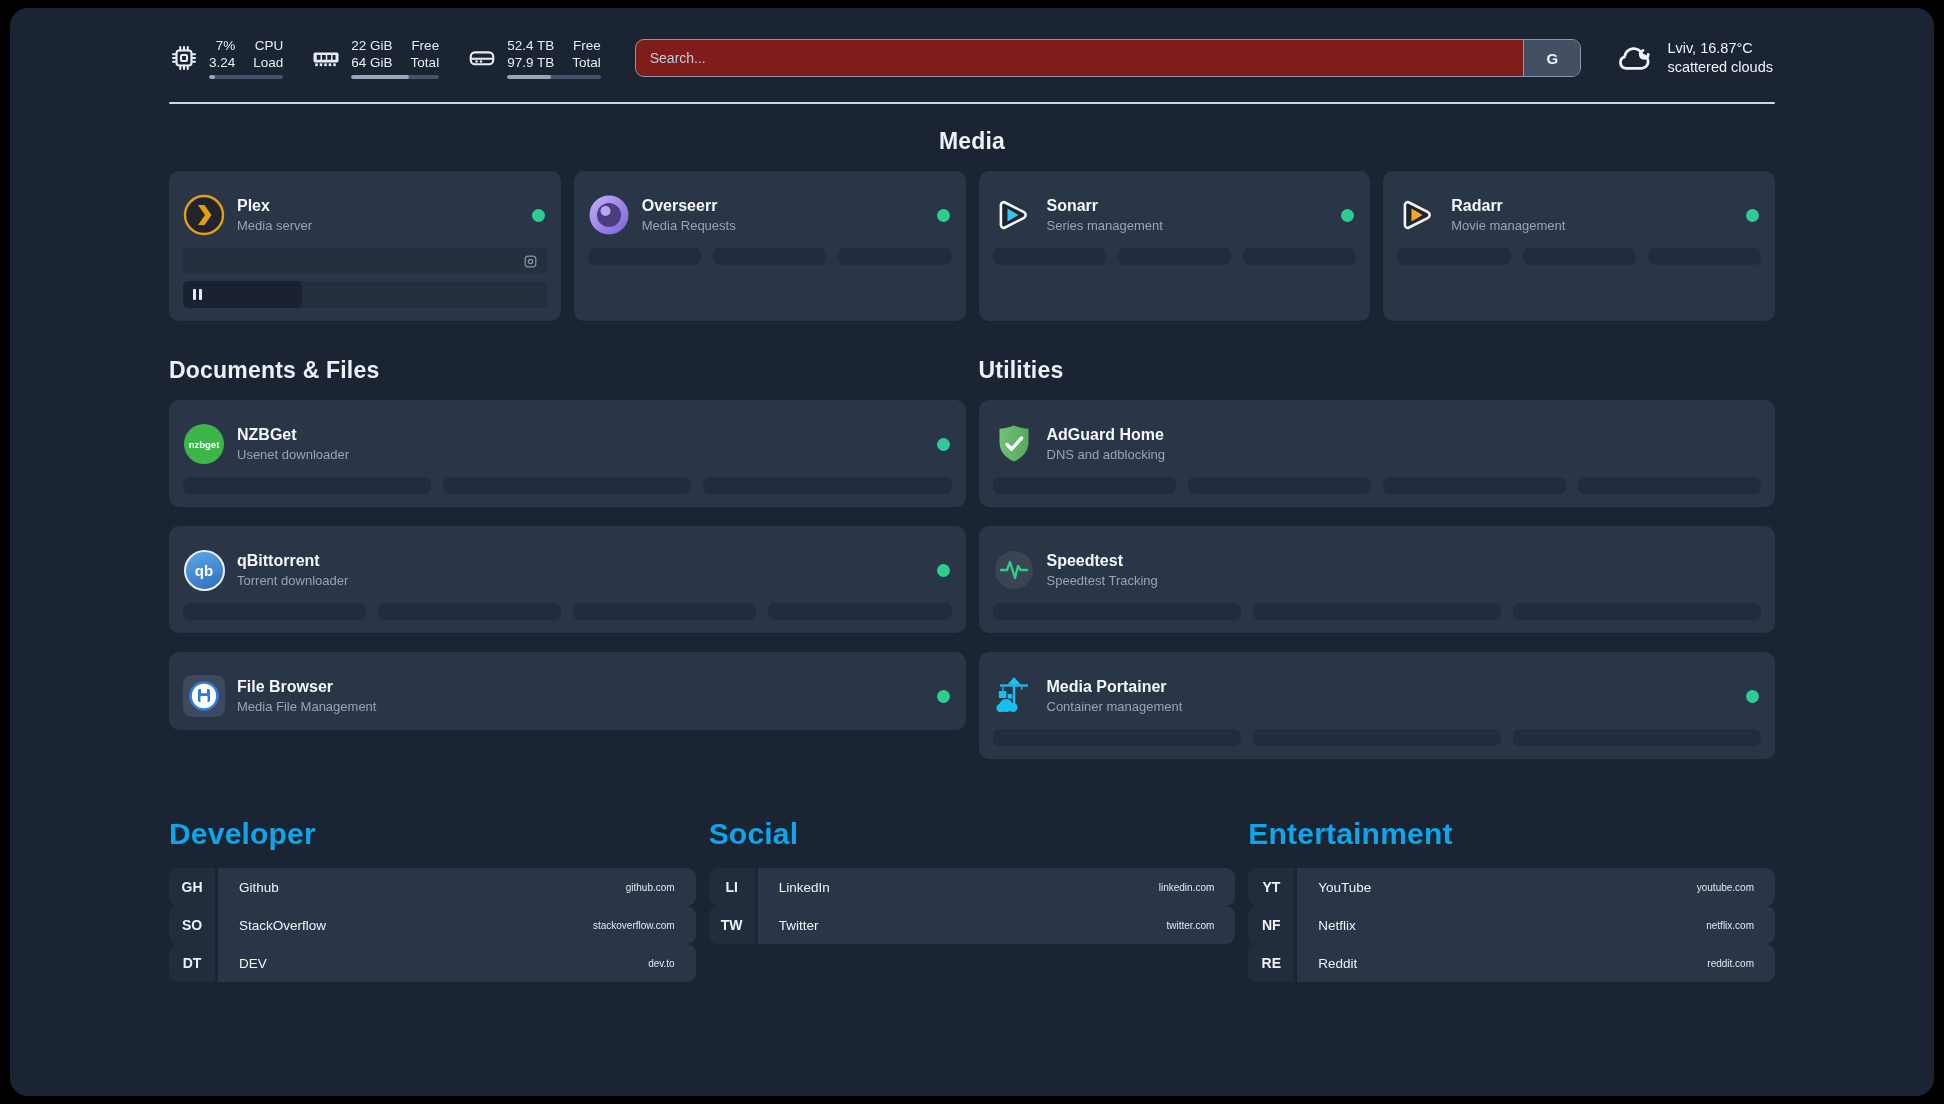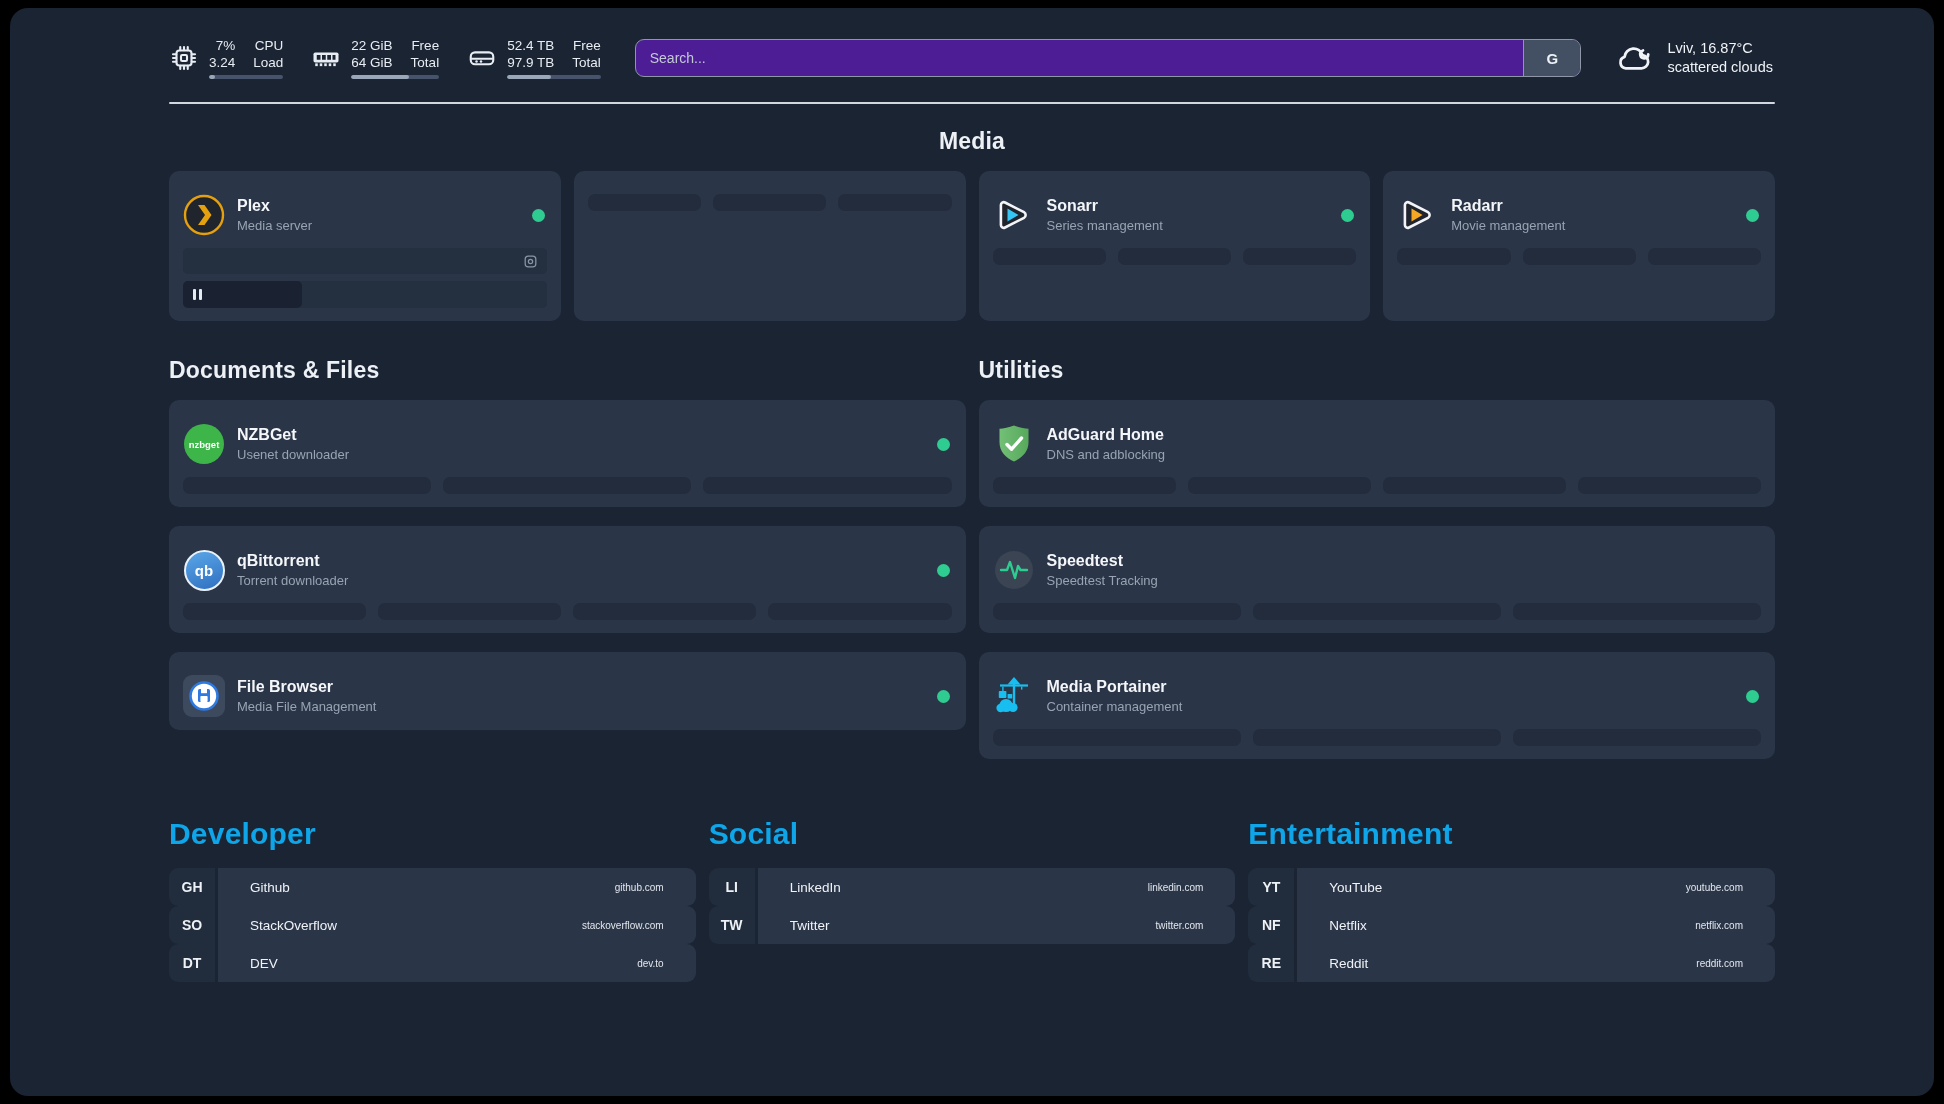--- a/index.html
+++ b/index.html
@@ -15,21 +15,21 @@
   .res{display:flex;align-items:center;gap:10px;color:#e8edf3;}
   .res-icon{width:30px;height:30px;flex:0 0 auto;display:flex;align-items:center;justify-content:center;}
   .res-icon svg{width:30px;height:30px;}
   .res-body{display:flex;flex-direction:column;}
   .res-cols{display:flex;gap:18px;font-size:13.5px;line-height:17px;}
   .res-col{display:flex;flex-direction:column;align-items:flex-start;}
   .res-col.right{align-items:flex-end;}
   .res-track{margin-top:4px;height:4px;border-radius:2px;background:#46536a;overflow:hidden;}
   .res-fill{height:100%;border-radius:2px;background:#9aa7b8;}
   .searchwrap{flex:1;display:flex;align-items:stretch;height:36px;border:1px solid #8d97a6;
-    border-radius:9px;background:#4c1d95;overflow:hidden;}
+    border-radius:9px;background:#7f1d1d;overflow:hidden;}
   .search-input{flex:1;background:transparent;border:none;outline:none;color:#e8edf3;
     font-size:14px;padding:0 14px;font-family:inherit;}
   .search-input::placeholder{color:#c3cad4;}
   .search-btn{width:56px;display:flex;align-items:center;justify-content:center;background:#434f63;
     color:#eef2f6;font-size:15px;font-weight:700;border-left:1px solid #8d97a6;cursor:pointer;}
   .weather{display:flex;align-items:center;gap:12px;color:#f0f3f7;padding-right:2px;}
   .weather-icon svg{width:40px;height:34px;}
   .weather-text{display:flex;flex-direction:column;font-size:14.5px;line-height:19px;}
   .divider{margin-top:18px;height:2px;background:#dde2e9;border-radius:1px;opacity:.95;}
 
@@ -67,21 +67,21 @@
   .np-time{position:absolute;right:10px;color:#eef1f5;font-size:13.5px;font-weight:700;letter-spacing:.2px;}
 
   
   .bookmarks{margin-top:58px;display:grid;grid-template-columns:repeat(3,1fr);gap:13px;padding-bottom:30px;}
   .bgroup-title{color:#0ea5e9;font-size:30px;font-weight:600;}
   .bgroup-list{margin-top:17px;display:flex;flex-direction:column;}
   .bookmark{display:flex;height:38px;cursor:pointer;}
   .babbr{width:46px;background:#212c3c;border-radius:9px 0 0 9px;display:flex;align-items:center;
     justify-content:center;color:#eef1f5;font-size:14px;font-weight:600;}
   .bpill{flex:1;margin-left:3px;background:#2a3547;border-radius:0 9px 9px 0;display:flex;
-    align-items:center;padding:0 32px;}
+    align-items:center;padding:0 21px;}
   .bname{color:#f0f3f7;font-size:13.5px;}
   .burl{margin-left:auto;color:#e2e7ee;font-size:10px;}
 </style>
 </head>
 <body>
 
 <div class="frame">
   <div class="dash">
     <div class="content">
 
@@ -222,20 +222,40 @@
     <div class="np-progress">
       <div class="np-pill">
         <span class="pause-bar"></span>
         <span class="pause-bar"></span>
       </div>
       <span class="np-time"></span>
     </div>
   </div>
           </div>
           <div class="app-card">
+    <div class="app-header">
+      <span class="app-icon">
+                <svg viewBox="0 0 42 42">
+                  <defs>
+                    <linearGradient id="ovg" x1="0" y1="0" x2="1" y2="1">
+                      <stop offset="0" stop-color="#c4b0fb"></stop>
+                      <stop offset="1" stop-color="#7b61d6"></stop>
+                    </linearGradient>
+                  </defs>
+                  <circle cx="21" cy="21" r="19.5" fill="url(#ovg)"></circle>
+                  <circle cx="21" cy="21" r="12" fill="#4b3d7e"></circle>
+                  <circle cx="17.5" cy="17" r="5" fill="#b9a6f7"></circle>
+                </svg>
+              </span>
+      <div class="app-titles">
+        <div class="app-name">Overseerr</div>
+        <div class="app-desc">Media Requests</div>
+      </div>
+      <span class="status-dot"></span>
+    </div>
     <div class="stats-row">
               <div class="stat-tile">
     <div class="stat-value"></div>
     <div class="stat-label"></div>
   </div>
               <div class="stat-tile">
     <div class="stat-value"></div>
     <div class="stat-label"></div>
   </div>
               <div class="stat-tile">

